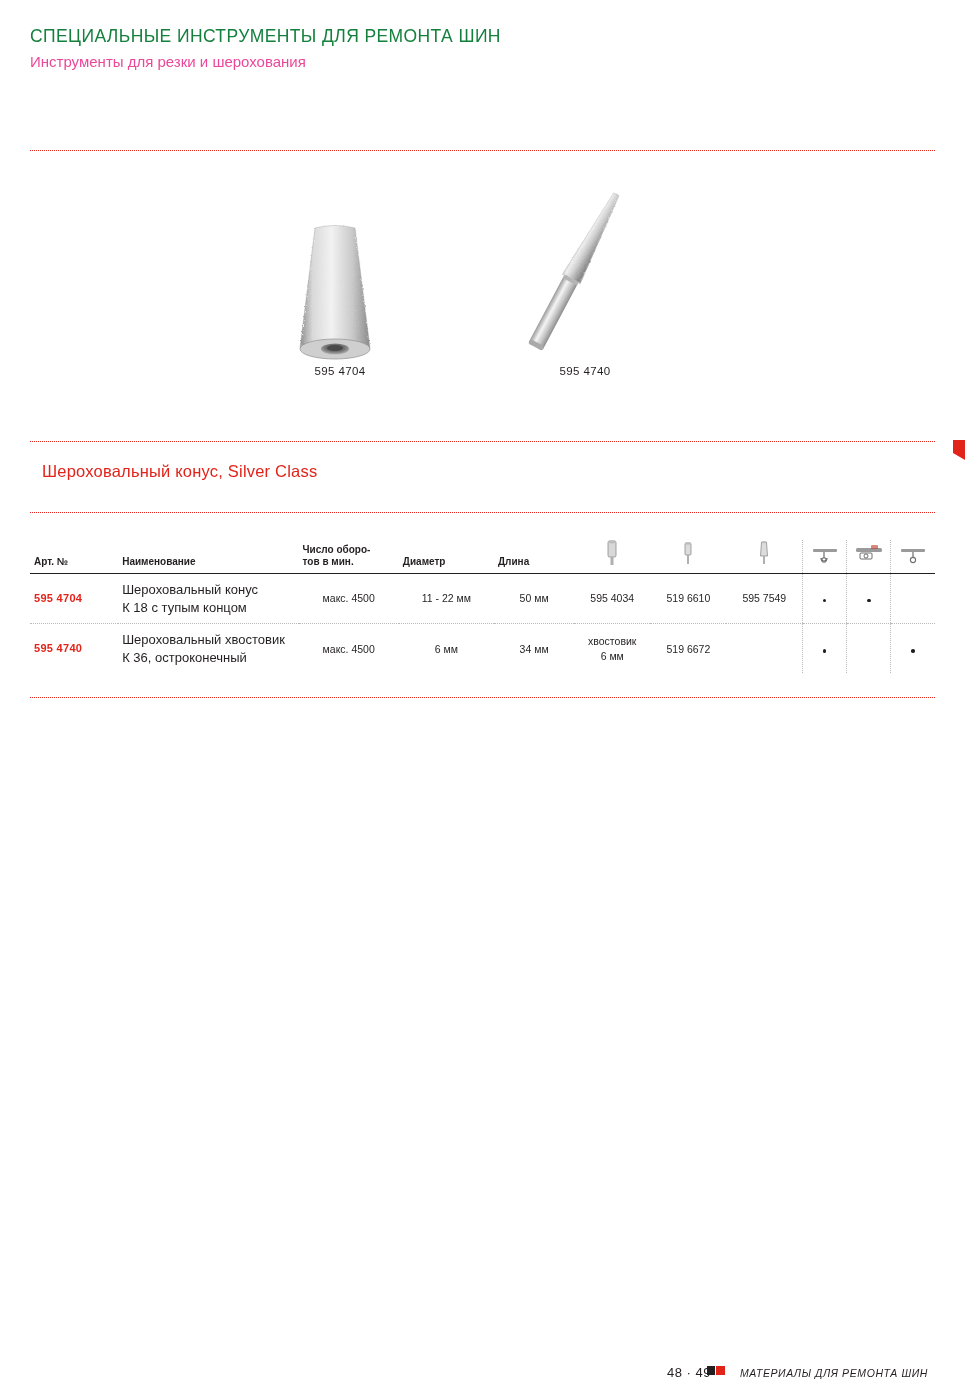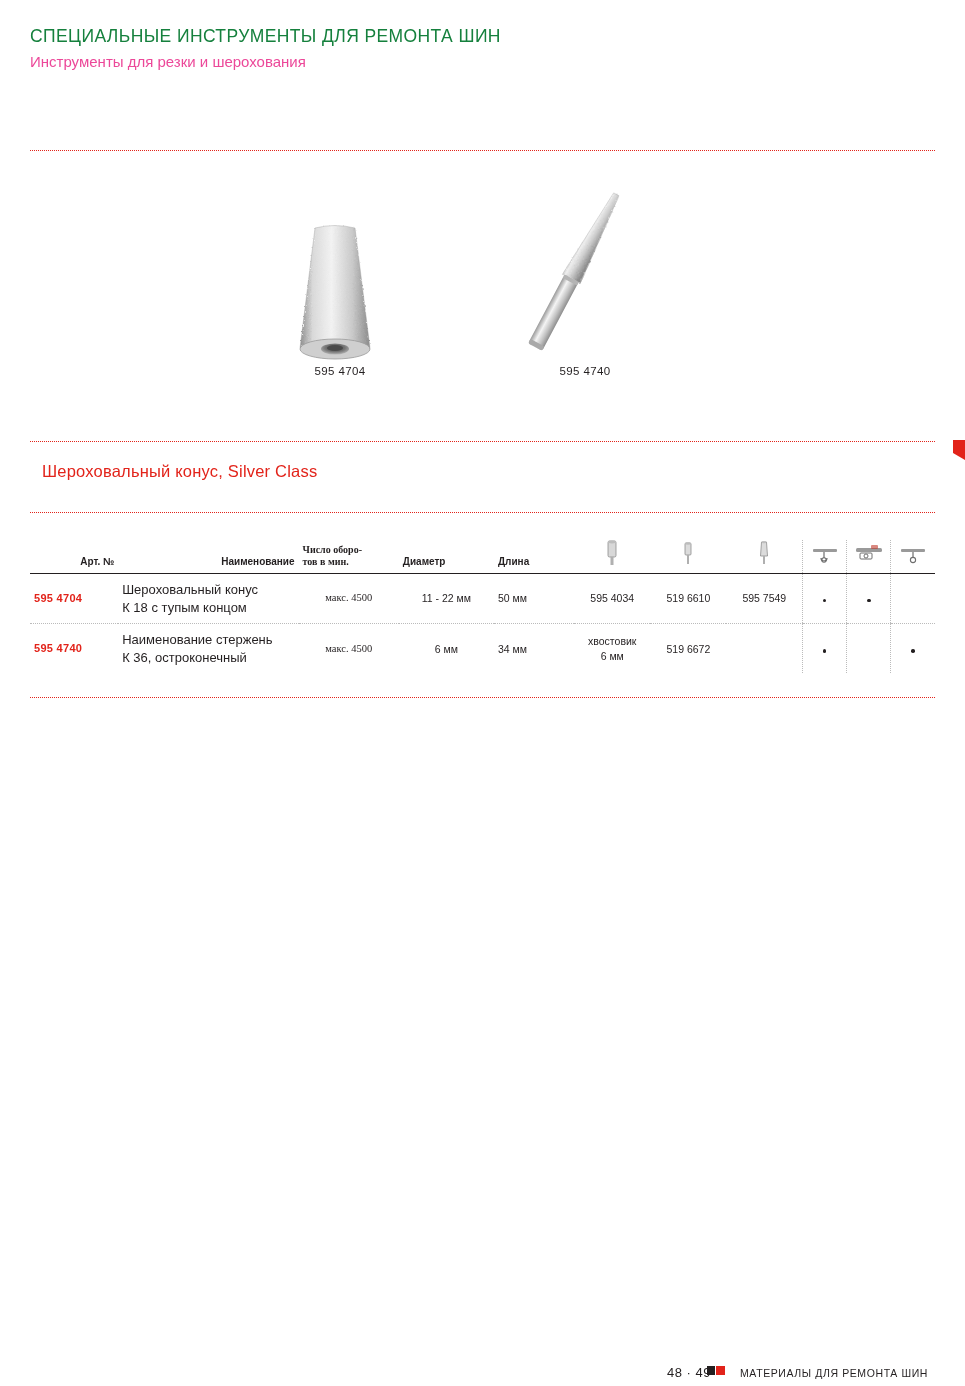--- a/index.html
+++ b/index.html
@@ -105,40 +105,40 @@
     position: absolute;
     left: 30px;
     top: 540px;
     width: 905px;
     border-collapse: collapse;
     font-size: 10.5px;
   }
   .spec-table th {
     font-weight: bold;
     font-size: 10px;
-    text-align: right;
+    text-align: left;
     vertical-align: bottom;
     padding: 0 4px 5px 4px;
     color: #231f20;
     border-bottom: 1px solid #231f20;
     line-height: 1.2;
   }
   .spec-table td {
     padding: 7px 4px;
     vertical-align: middle;
     border-bottom: 1px dotted #bbbbbb;
     line-height: 1.35;
     color: #231f20;
   }
   .spec-table tr:last-child td { border-bottom: none; }
   .col-art { width: 88px; }
   .col-name { width: 180px; }
-  .col-rpm { width: 100px; text-align: center; font-family: Liberation Serif, serif; }
+  .col-rpm { width: 100px; text-align: center; }
   .col-dia { width: 95px; text-align: center; }
-  .col-len { width: 80px; }
+  .col-len { width: 80px; text-align: center; }
   .col-acc { width: 76px; text-align: center; }
   .col-mark { width: 44px; text-align: center; }
   th.col-rpm, th.col-dia, th.col-len { text-align: left; }
   .art-no {
     color: #e2231a;
     font-weight: bold;
     font-size: 11px;
     letter-spacing: 0.3px;
   }
   .name-cell { font-size: 13px; }
@@ -181,20 +181,21 @@
     width: 18px;
     height: 9px;
   }
   .footer-text {
     position: absolute;
     left: 740px;
     bottom: 1px;
     font-size: 10.5px;
     letter-spacing: 0.6px;
     color: #231f20;
+    font-style: italic;
   }
 </style>
 </head>
 <body>
 
 <div class="page-header">
   <h1 class="header-title">СПЕЦИАЛЬНЫЕ ИНСТРУМЕНТЫ ДЛЯ РЕМОНТА ШИН</h1>
   <h2 class="header-subtitle">Инструменты для резки и шерохования</h2>
 </div>
 
@@ -350,21 +351,21 @@
       <td class="col-acc">595 7549</td>
       <td class="col-mark vsep"><span class="dot-mark"></span></td>
       <td class="col-mark vsep"><span class="dot-mark"></span></td>
       <td class="col-mark vsep"></td>
     </tr>
     <tr>
       <td class="col-art">
         <span class="art-no">595 4740</span>
       </td>
       <td class="col-name name-cell">
-        <span>Наименование стержень</span><br>
+        <span>Шероховальный хвостовик</span><br>
         <span>К 36, остроконечный</span>
       </td>
       <td class="col-rpm">макс. 4500</td>
       <td class="col-dia">6 мм</td>
       <td class="col-len">34 мм</td>
       <td class="col-acc">
         <span>хвостовик</span><br>
         <span>6 мм</span>
       </td>
       <td class="col-acc">519 6672</td>

